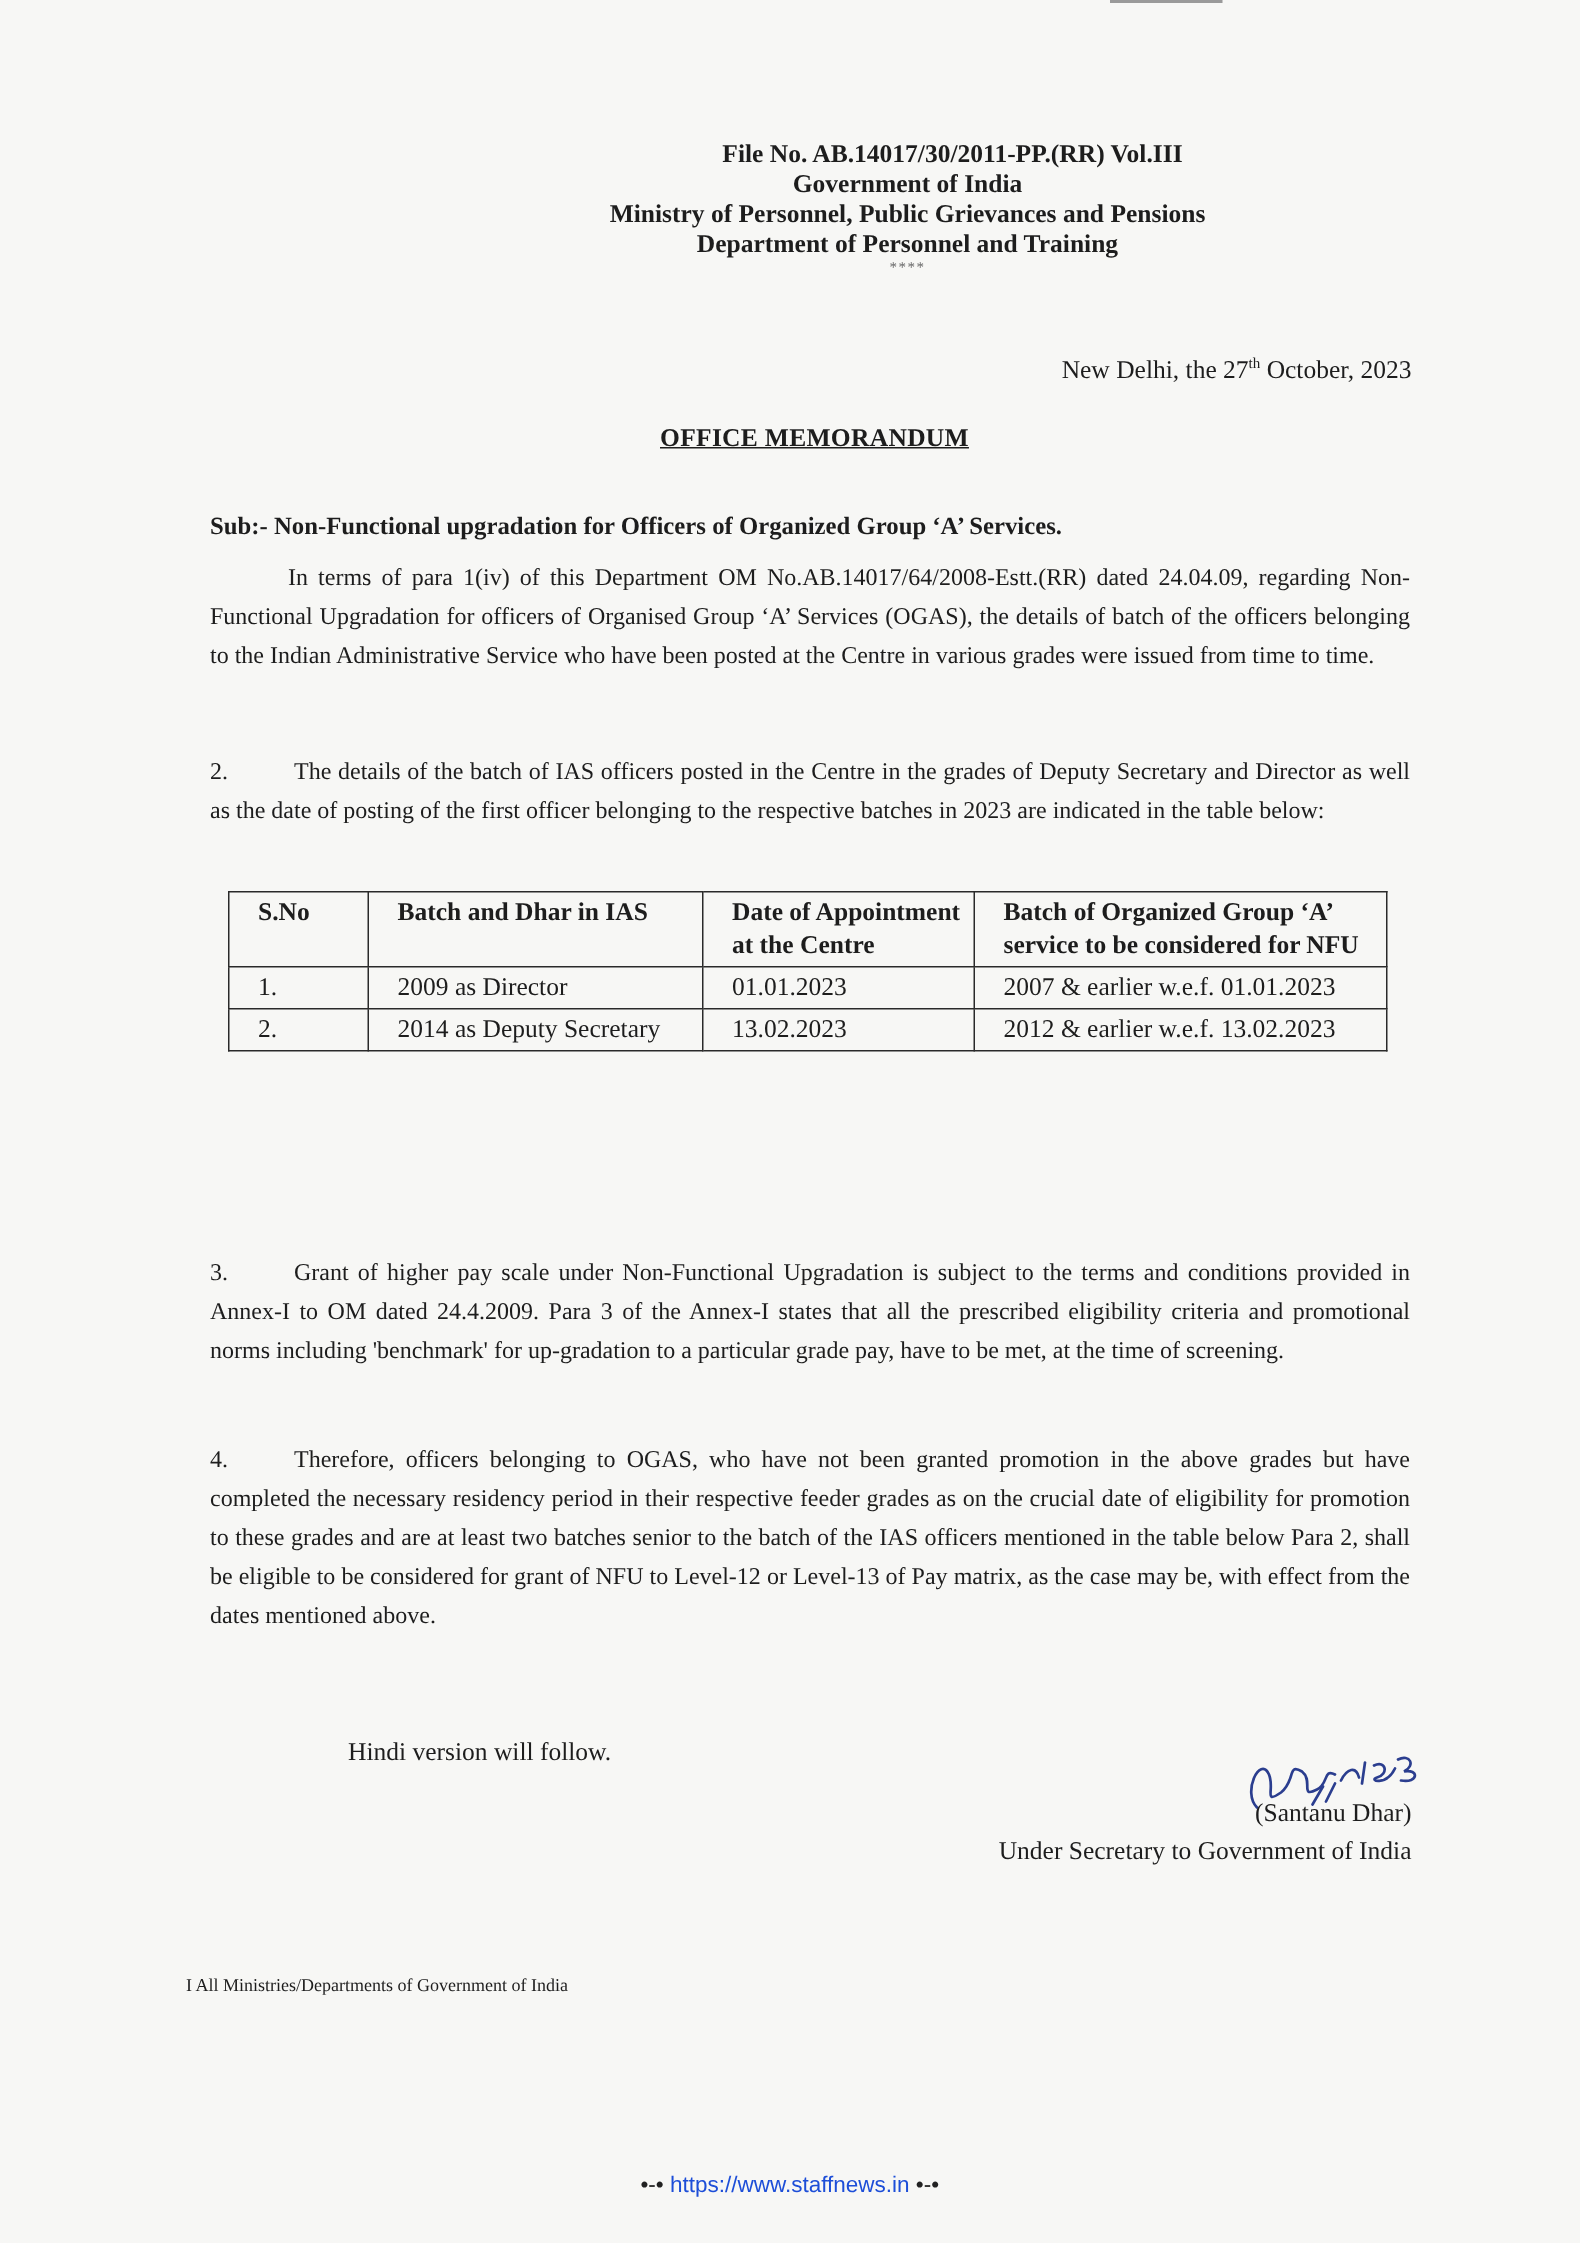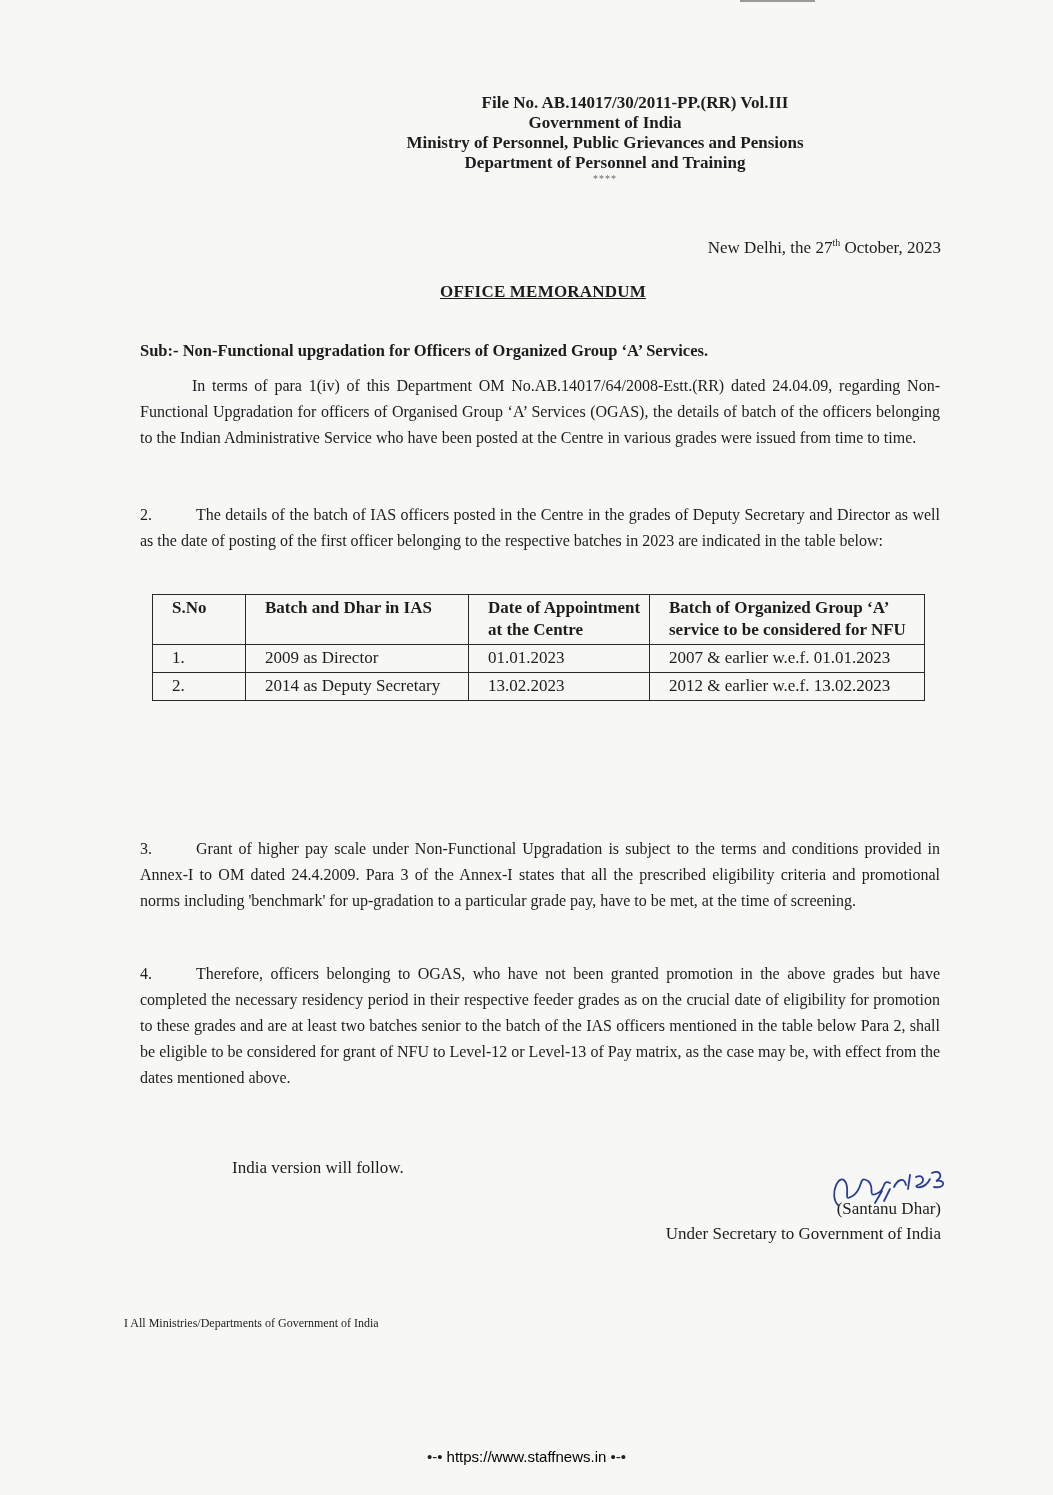--- a/index.html
+++ b/index.html
@@ -24,21 +24,21 @@
   .pnum { display: inline-block; width: 56px; }
   table.nfu { position: absolute; left: 152px; top: 594px; border-collapse: collapse; font-size: 17px; line-height: 22px; }
   table.nfu th, table.nfu td { border: 1.5px solid #2a2a2a; vertical-align: top; text-align: left; padding: 2px 3px 3px 19px; }
   table.nfu th { font-weight: bold; }
   .c1 { width: 70px; } .c2 { width: 200px; } .c3 { width: 158px; } .c4 { width: 252px; }
   .hindi { position: absolute; left: 232px; top: 1158px; font-size: 17px; }
   .sig { position: absolute; left: 820px; top: 1165px; width: 150px; height: 45px; }
   .signame { position: absolute; right: 112px; top: 1196px; font-size: 17px; text-align: right; line-height: 25px; }
   .to { position: absolute; left: 124px; top: 1316px; font-size: 12px; }
   .footer { position: absolute; left: 0; top: 1448px; width: 1053px; text-align: center; font-family: "Liberation Sans", "DejaVu Sans", sans-serif; font-size: 15px; color: #222; }
-  .footer a { color: #000000; text-decoration: none; }
+  .footer a { color: #1d4ed8; text-decoration: none; }
 </style>
 </head>
 <body>
 
 <div class="topline"></div>
 
 <div class="header">
   <div class="h0">File No. AB.14017/30/2011-PP.(RR) Vol.III</div>
   <div style="margin-left:110px;">Government of India</div>
   <div style="margin-left:110px;">Ministry of Personnel, Public Grievances and Pensions</div>
@@ -78,21 +78,21 @@
       <td>13.02.2023</td>
       <td>2012 &amp; earlier w.e.f. 13.02.2023</td>
     </tr>
   </tbody>
 </table>
 
 <div class="para p3"><span class="pnum">3.</span><span>Grant of higher pay scale under Non-Functional Upgradation is subject to the terms and conditions provided in Annex-I to OM dated 24.4.2009.  Para 3 of the Annex-I states that all the prescribed eligibility criteria and promotional norms including 'benchmark' for up-gradation to a particular grade pay, have to be met, at the time of screening.</span></div>
 
 <div class="para p4"><span class="pnum">4.</span><span>Therefore, officers belonging to OGAS, who have not been granted promotion in the above grades but have completed the necessary residency period in their respective feeder grades as on the crucial date of eligibility for promotion to these grades and are at least two batches senior to the batch of the IAS officers mentioned in the table below Para 2, shall be eligible to be considered for grant of NFU to Level-12 or Level-13 of Pay matrix, as the case may be, with effect from the dates mentioned above.</span></div>
 
-<div class="hindi">India version will follow.</div>
+<div class="hindi">Hindi version will follow.</div>
 
 <svg class="sig" viewBox="0 0 150 45">
   <path d="M18 40 C 8 30, 20 5, 26 18 C 30 28, 22 38, 34 30 C 44 22, 38 10, 48 16 C 56 22, 46 34, 58 28 C 66 24, 62 14, 70 18 M 55 38 L 62 26 M 64 36 L 70 24 M 74 22 C 78 14, 84 12, 86 20 M 90 10 L 88 24 M 96 12 C 104 8, 106 18, 98 20 C 92 22, 104 26, 110 14 M 112 8 C 120 4, 124 12, 116 16 C 126 14, 126 24, 114 22" fill="none" stroke="#2b3e8f" stroke-width="1.8" stroke-linecap="round"></path>
 </svg>
 
 <div class="signame">
   <div>(Santanu Dhar)</div>
   <div>Under Secretary to Government of India</div>
 </div>
 

